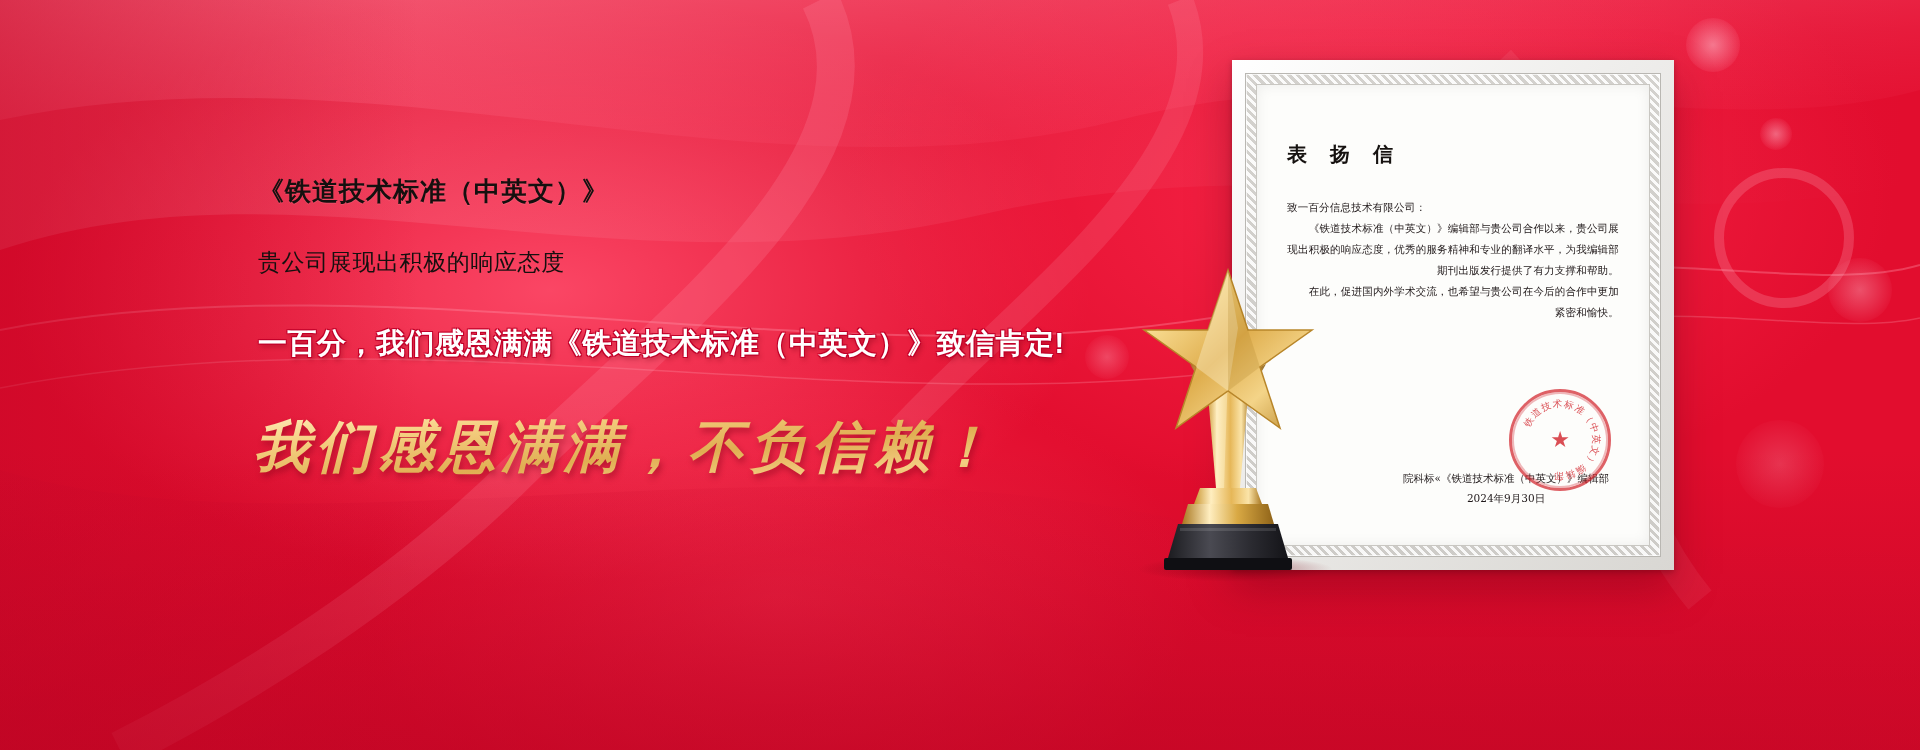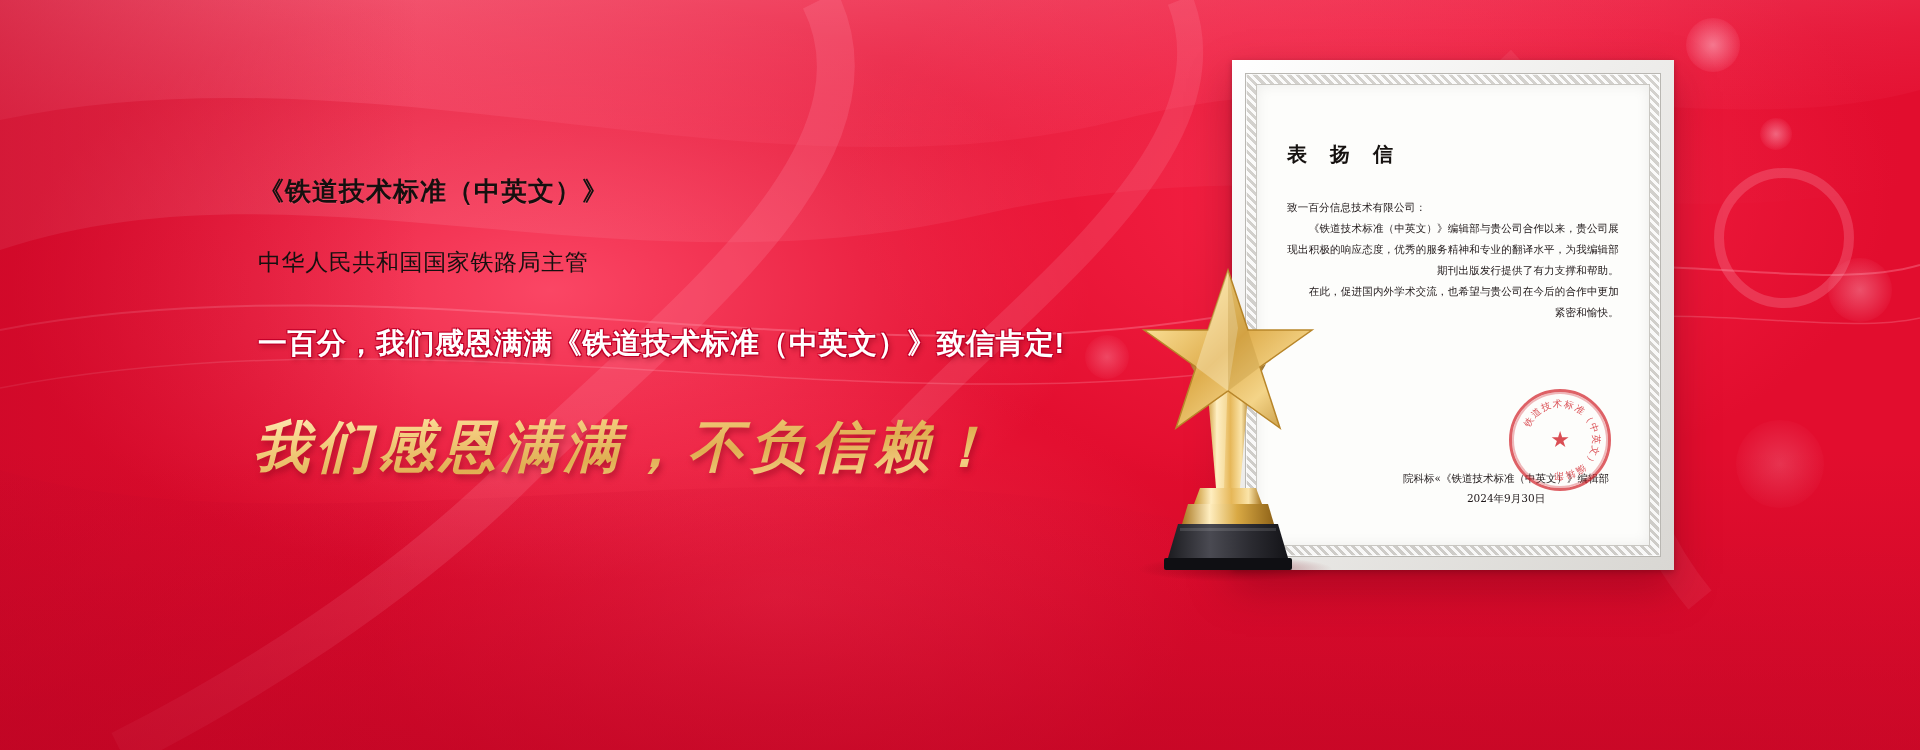--- a/index.html
+++ b/index.html
@@ -174,21 +174,21 @@
   <div class="bokeh" style="left:1828px;top:258px;width:64px;height:64px;background:radial-gradient(closest-side,rgba(255,205,218,.35),rgba(255,150,175,.05));"></div>
   <div class="bokeh" style="left:1736px;top:420px;width:88px;height:88px;background:radial-gradient(closest-side,rgba(255,190,205,.22),rgba(255,150,175,.03));"></div>
   <div class="bokeh" style="left:1085px;top:335px;width:44px;height:44px;background:radial-gradient(closest-side,rgba(255,190,205,.30),rgba(255,150,175,.04));"></div>
 
   <div class="bg-dark-left"></div>
   <div class="bg-dark-bottom"></div>
 
   <div class="text-col">
     <h1 class="journal-title">《铁道技术标准（中英文）》</h1>
 
-    <p class="body-line">中华人民共和国国家铁路局主管</p>
+    <p class="body-line">贵公司展现出积极的响应态度</p>
 
     <p class="headline">一百分，我们感恩满满《铁道技术标准（中英文）》致信肯定!</p>
 
     <p class="slogan">我们感恩满满，不负信赖！</p>
   </div>
 
   <div class="frame">
     <div class="frame-bevel">
       <div class="frame-mat">
 

